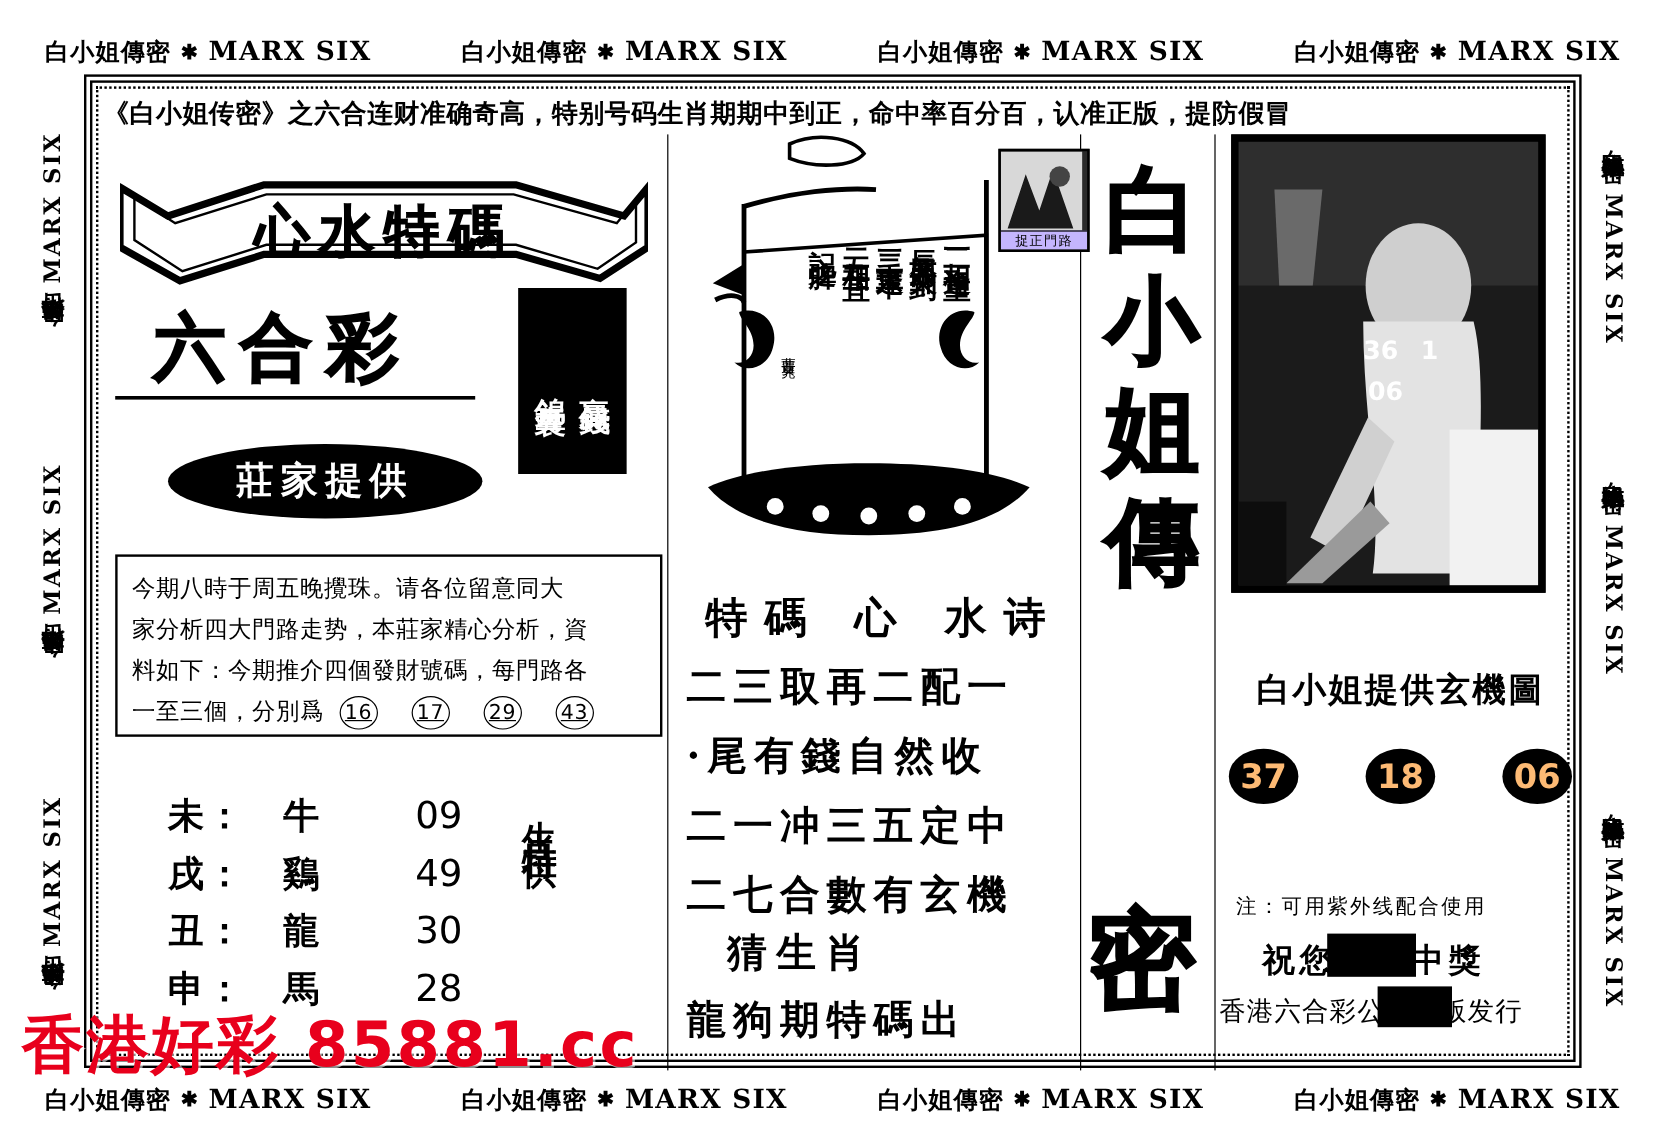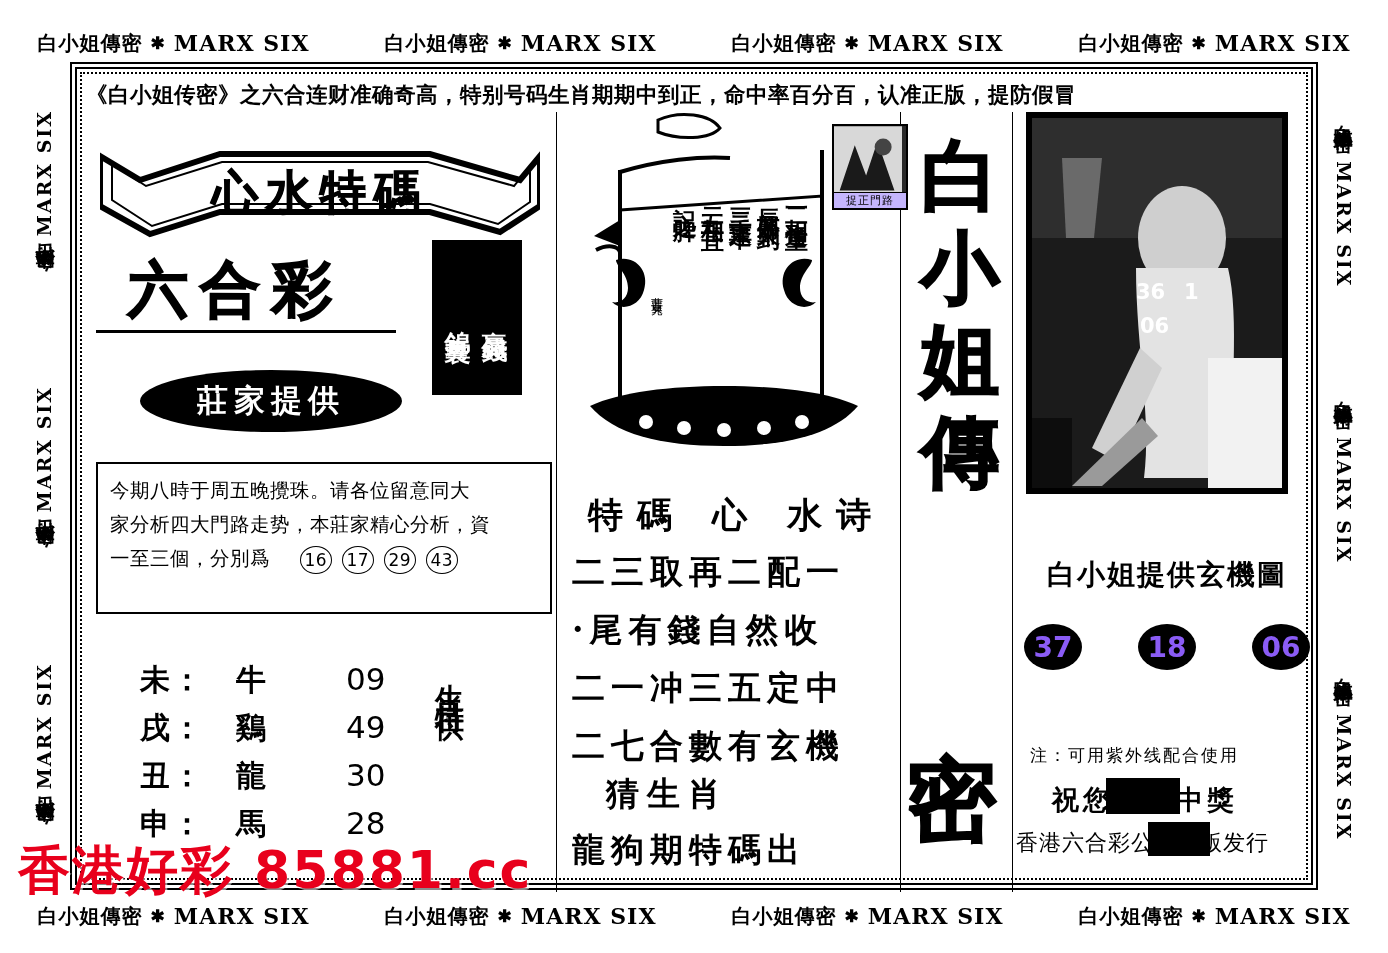--- a/index.html
+++ b/index.html
@@ -197,23 +197,24 @@
   }
   .note-line {
     font-family: "DejaVu Sans", sans-serif;
     font-size: 19.5px;
     line-height: 34px;
     letter-spacing: 0.5px;
     white-space: nowrap;
   }
   .num-circles {
     display: inline-flex;
-    gap: 10px;
+    gap: 28px;
     vertical-align: middle;
-    margin-left: 23px;
+    margin-left: 6px;
+    text-decoration: underline;
   }
   .ncirc {
     display: inline-flex;
     align-items: center;
     justify-content: center;
     width: 30px; height: 26px;
     border: 1.5px solid #000;
     border-radius: 50%;
     font-size: 17px;
     font-family: "DejaVu Sans", sans-serif;
@@ -404,21 +405,21 @@
     left: 1024px;
     top: 624px;
     width: 286px;
     display: flex;
     justify-content: space-between;
   }
   .ball {
     width: 58px; height: 46px;
     border-radius: 50%;
     background: #000;
-    color: #8b5cf6;
+    color: #fdba74;
     display: flex;
     align-items: center;
     justify-content: center;
     font-family: "DejaVu Sans", sans-serif;
     font-size: 28px;
     font-weight: bold;
   }
   .note-uv {
     position: absolute;
     left: 1030px;
@@ -560,20 +561,21 @@
     <span>錦囊</span>
   </div>
 
   <div class="rule" style="left:96px; top:330px; width:300px;"></div>
 
   <div class="oval">莊家提供</div>
 
   <div class="note-box">
     <div class="note-line">今期八時于周五晚攪珠。请各位留意同大</div>
     <div class="note-line">家分析四大門路走势，本莊家精心分析，資</div>
+    <div class="note-line">料如下：今期推介四個發財號碼，每門路各</div>
     <div class="note-line">
       <span>一至三個，分別爲</span>
       <span class="num-circles">
         <span class="ncirc">16</span>
         <span class="ncirc">17</span>
         <span class="ncirc">29</span>
         <span class="ncirc">43</span>
       </span>
     </div>
   </div>

